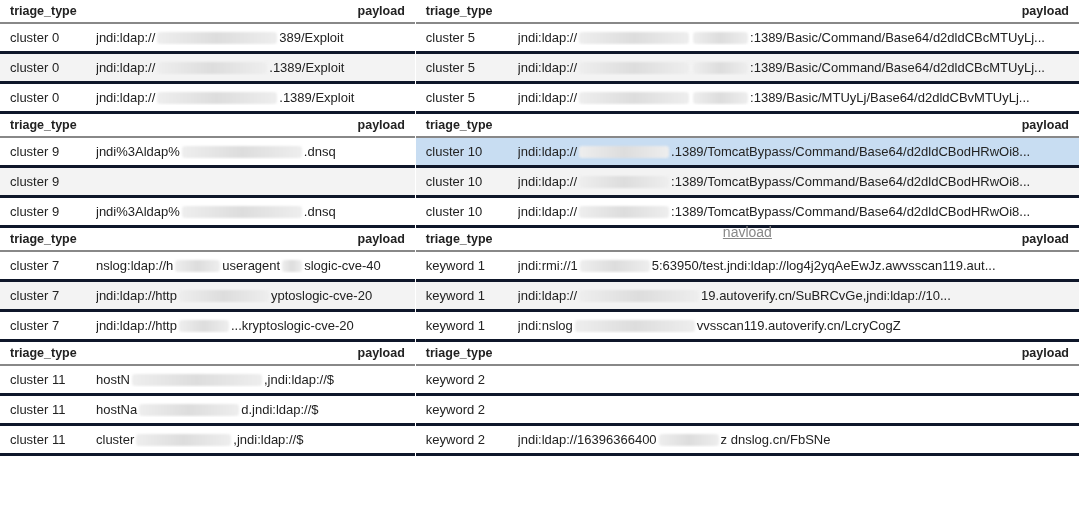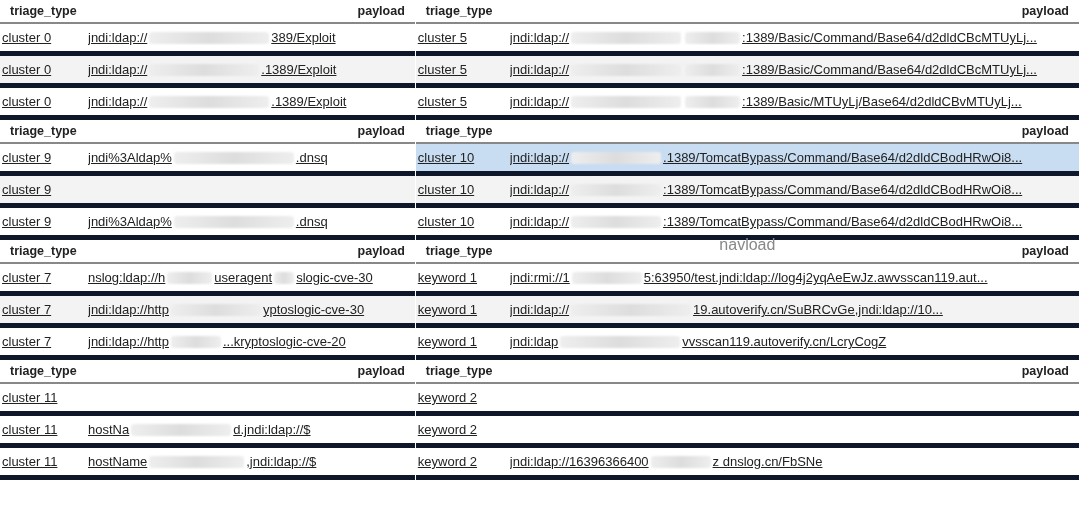--- a/index.html
+++ b/index.html
@@ -24,26 +24,25 @@
     padding: 4px 10px 4px 10px;
     border-bottom: 2px solid #888;
     font-weight: bold;
     font-size: 12.5px;
     background: #fff;
   }
   .hdr span:last-child { text-align: right; }
   .row {
     display: flex;
     align-items: center;
-    padding: 6px 2px;
-    border-bottom: 5px solid #0f172a;
+    padding: 6px 10px;
+    border-bottom: 3px solid #0f172a;
     white-space: nowrap;
     overflow: hidden;
     min-height: 28px;
-    text-decoration: underline;
   }
   .row:nth-child(odd) {
     
   }
   .banded .row:nth-child(even) { background: #f3f3f3; }
   .tt {
     flex: 0 0 92px;
     min-width: 92px;
     color: #222;
   }
@@ -69,25 +68,26 @@
     height: 12px;
     border-radius: 3px;
     background: #e7e7e7;
     background: linear-gradient(90deg,#eee,#ddd,#eee);
     vertical-align: -2px;
     margin: 0 2px;
     filter: blur(1.2px);
   }
   .wtmp { 
     position: absolute;
-    font-size: 16px;
+    font-size: 14px;
     color: #888;
     left: 50%;
     transform: translateX(-50%);
     top: -4px;
+    text-decoration: underline;
   }
   .blockwrap { position: relative; }
 </style>
 </head>
 <body>
 
 <div class="grid">
   <div class="col" id="left-col">
       <div class="blockwrap">
         <div class="hdr">
@@ -129,48 +129,49 @@
         </div>
       </div>
       <div class="blockwrap">
         <div class="hdr">
           <span>triage_type</span>
           <span>payload</span>
         </div>
         <div class="block banded">
           <div class="row">
             <div class="tt tt-l">cluster 7</div>
-            <div class="pl"><span>nslog:ldap://h</span><span class="smudge" style="width: 45px;"></span><span>useragent</span><span class="smudge" style="width: 20px;"></span><span>slogic-cve-30</span></div>
+            <div class="pl"><span>nslog:ldap://h</span><span class="smudge" style="width: 45px;"></span><span>useragent</span><span class="smudge" style="width: 20px;"></span><span>slogic-cve-40</span></div>
           </div>
           <div class="row">
             <div class="tt tt-l">cluster 7</div>
-            <div class="pl"><span>jndi:ldap://http</span><span class="smudge" style="width: 90px;"></span><span>yptoslogic-cve-30</span></div>
+            <div class="pl"><span>jndi:ldap://http</span><span class="smudge" style="width: 90px;"></span><span>yptoslogic-cve-20</span></div>
           </div>
           <div class="row">
             <div class="tt tt-l">cluster 7</div>
             <div class="pl"><span>jndi:ldap://http</span><span class="smudge" style="width: 50px;"></span><span>...kryptoslogic-cve-20</span></div>
           </div>
         </div>
       </div>
       <div class="blockwrap">
         <div class="hdr">
           <span>triage_type</span>
           <span>payload</span>
         </div>
         <div class="block">
           <div class="row">
             <div class="tt tt-l">cluster 11</div>
+            <div class="pl"><span>hostN</span><span class="smudge" style="width: 130px;"></span><span>,jndi:ldap://$</span></div>
           </div>
           <div class="row">
             <div class="tt tt-l">cluster 11</div>
             <div class="pl"><span>hostNa</span><span class="smudge" style="width: 100px;"></span><span>d.jndi:ldap://$</span></div>
           </div>
           <div class="row">
             <div class="tt tt-l">cluster 11</div>
-            <div class="pl"><span>hostName</span><span class="smudge" style="width: 95px;"></span><span>,jndi:ldap://$</span></div>
+            <div class="pl"><span>cluster</span><span class="smudge" style="width: 95px;"></span><span>,jndi:ldap://$</span></div>
           </div>
         </div>
       </div>
     </div>
   <div class="col" id="right-col">
       <div class="blockwrap">
         <div class="hdr">
           <span>triage_type</span>
           <span>payload</span>
         </div>
@@ -219,21 +220,21 @@
           <div class="row">
             <div class="tt">keyword 1</div>
             <div class="pl pl-right"><span>jndi:rmi://1</span><span class="smudge" style="width: 70px;"></span><span>5:63950/test.jndi:ldap://log4j2yqAeEwJz.awvsscan119.aut...</span></div>
           </div>
           <div class="row">
             <div class="tt">keyword 1</div>
             <div class="pl pl-right"><span>jndi:ldap://</span><span class="smudge" style="width: 120px;"></span><span>19.autoverify.cn/SuBRCvGe,jndi:ldap://10...</span></div>
           </div>
           <div class="row">
             <div class="tt">keyword 1</div>
-            <div class="pl pl-right"><span>jndi:ldap</span><span class="smudge" style="width: 120px;"></span><span>vvsscan119.autoverify.cn/LcryCogZ</span></div>
+            <div class="pl pl-right"><span>jndi:nslog</span><span class="smudge" style="width: 120px;"></span><span>vvsscan119.autoverify.cn/LcryCogZ</span></div>
           </div>
         </div>
       </div>
       <div class="blockwrap">
         <div class="hdr">
           <span>triage_type</span>
           <span>payload</span>
         </div>
         <div class="block">
           <div class="row">

